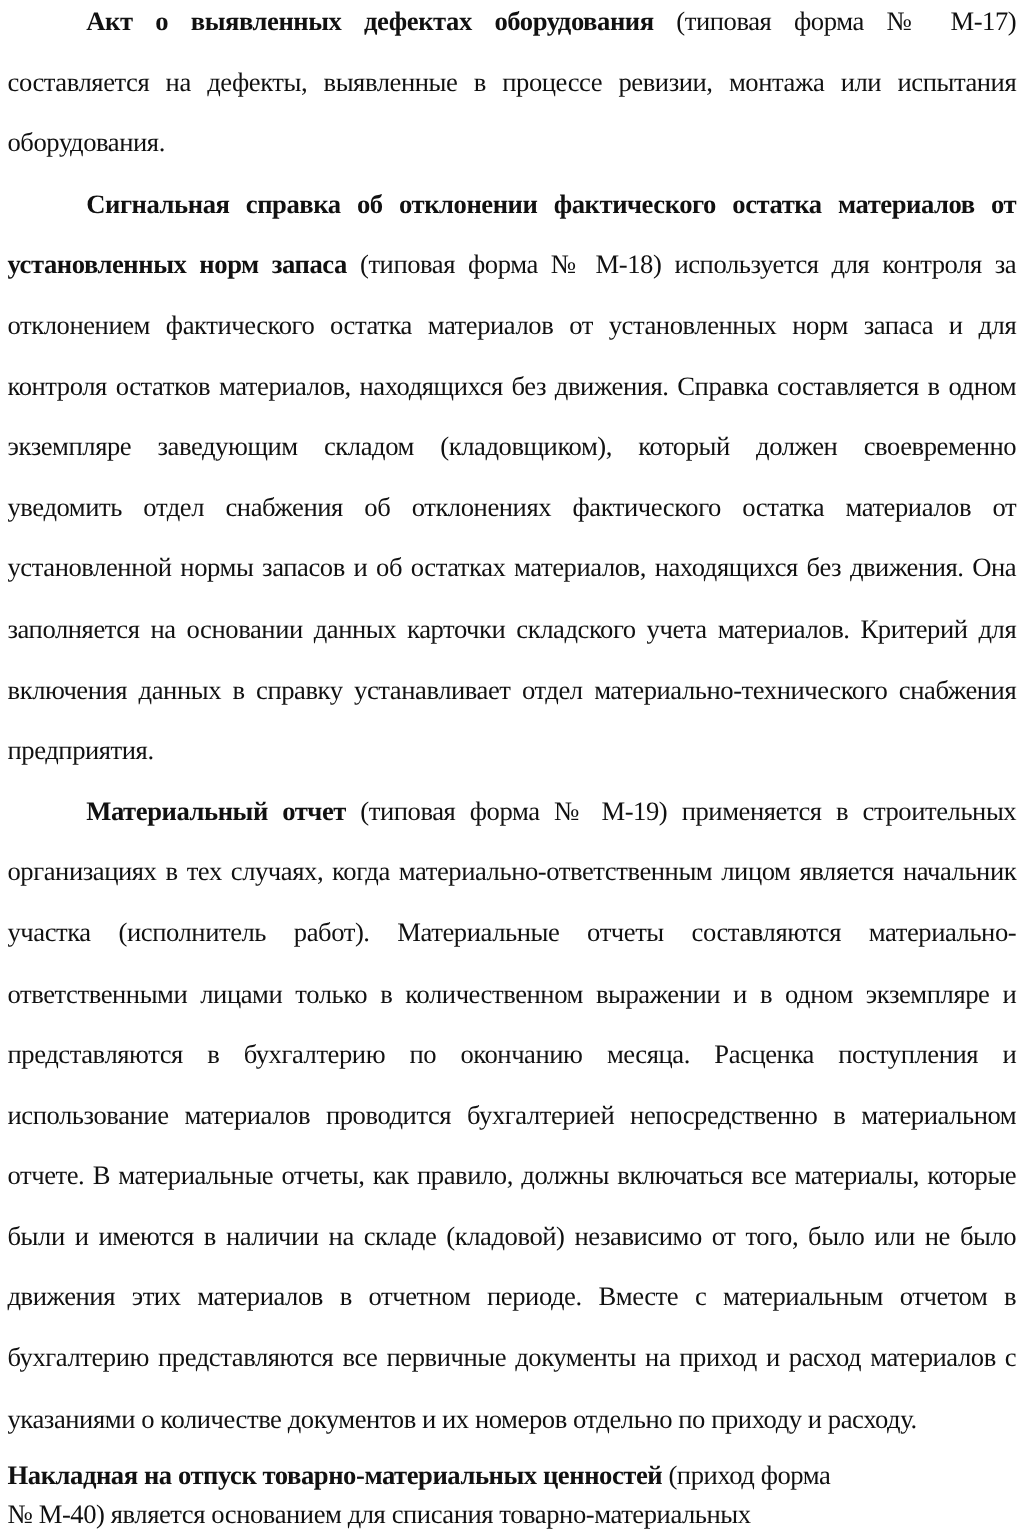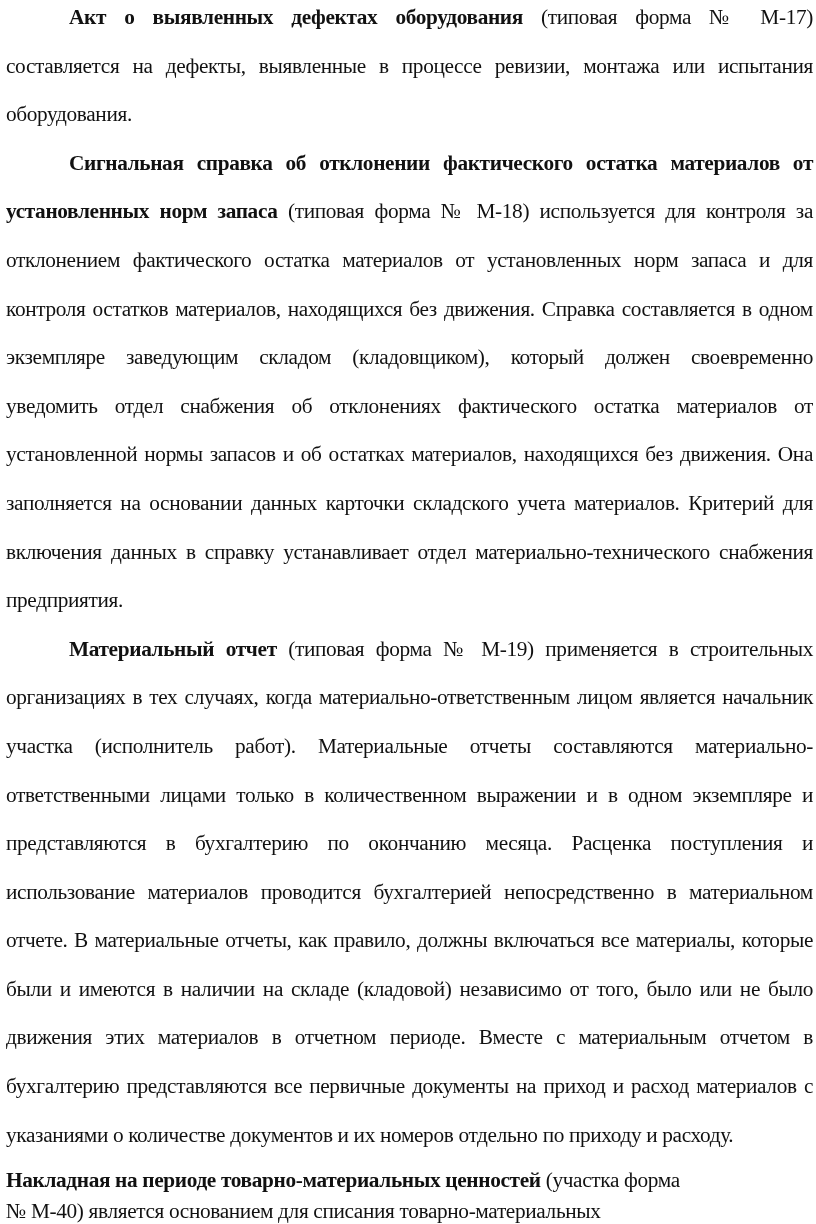--- a/index.html
+++ b/index.html
@@ -52,15 +52,15 @@
 <body>
 
 <div class="page">
 
   <p class="para spaced" id="p1"><span class="term">Акт о выявленных дефектах оборудования</span><span> (типовая форма № М-17) составляется на дефекты, выявленные в процессе ревизии, монтажа или испытания оборудования.</span></p>
 
   <p class="para spaced" id="p2"><span class="term">Сигнальная справка об отклонении фактического остатка материалов от установленных норм запаса</span><span> (типовая форма № М-18) используется для контроля за отклонением фактического остатка материалов от установленных норм запаса и для контроля остатков материалов, находящихся без движения. Справка составляется в одном экземпляре заведующим складом (кладовщиком), который должен своевременно уведомить отдел снабжения об отклонениях фактического остатка материалов от установленной нормы запасов и об остатках материалов, находящихся без движения. Она заполняется на основании данных карточки складского учета материалов. Критерий для включения данных в справку устанавливает отдел материально-технического снабжения предприятия.</span></p>
 
   <p class="para spaced" id="p3"><span class="term">Материальный отчет</span><span> (типовая форма № М-19) применяется в строительных организациях в тех случаях, когда материально-ответственным лицом является начальник участка (исполнитель работ). Материальные отчеты составляются материально-ответственными лицами только в количественном выражении и в одном экземпляре и представляются в бухгалтерию по окончанию месяца. Расценка поступления и использование материалов проводится бухгалтерией непосредственно в материальном отчете. В материальные отчеты, как правило, должны включаться все материалы, которые были и имеются в наличии на складе (кладовой) независимо от того, было или не было движения этих материалов в отчетном периоде. Вместе с материальным отчетом в бухгалтерию представляются все первичные документы на приход и расход материалов с указаниями о количестве документов и их номеров отдельно по приходу и расходу.</span></p>
 
-  <p class="para" id="p4"><span class="term">Накладная на периоде товарно-материальных ценностей</span><span> (участка форма</span><br><span>№ М-40) является основанием для списания товарно-материальных</span><br><span>ценностей предприятием, осуществившим их отпуск, для оприходования их</span></p>
+  <p class="para" id="p4"><span class="term">Накладная на отпуск товарно-материальных ценностей</span><span> (приход форма</span><br><span>№ М-40) является основанием для списания товарно-материальных</span><br><span>ценностей предприятием, осуществившим их отпуск, для оприходования их</span></p>
 
 </div>
 
 </body></html>

